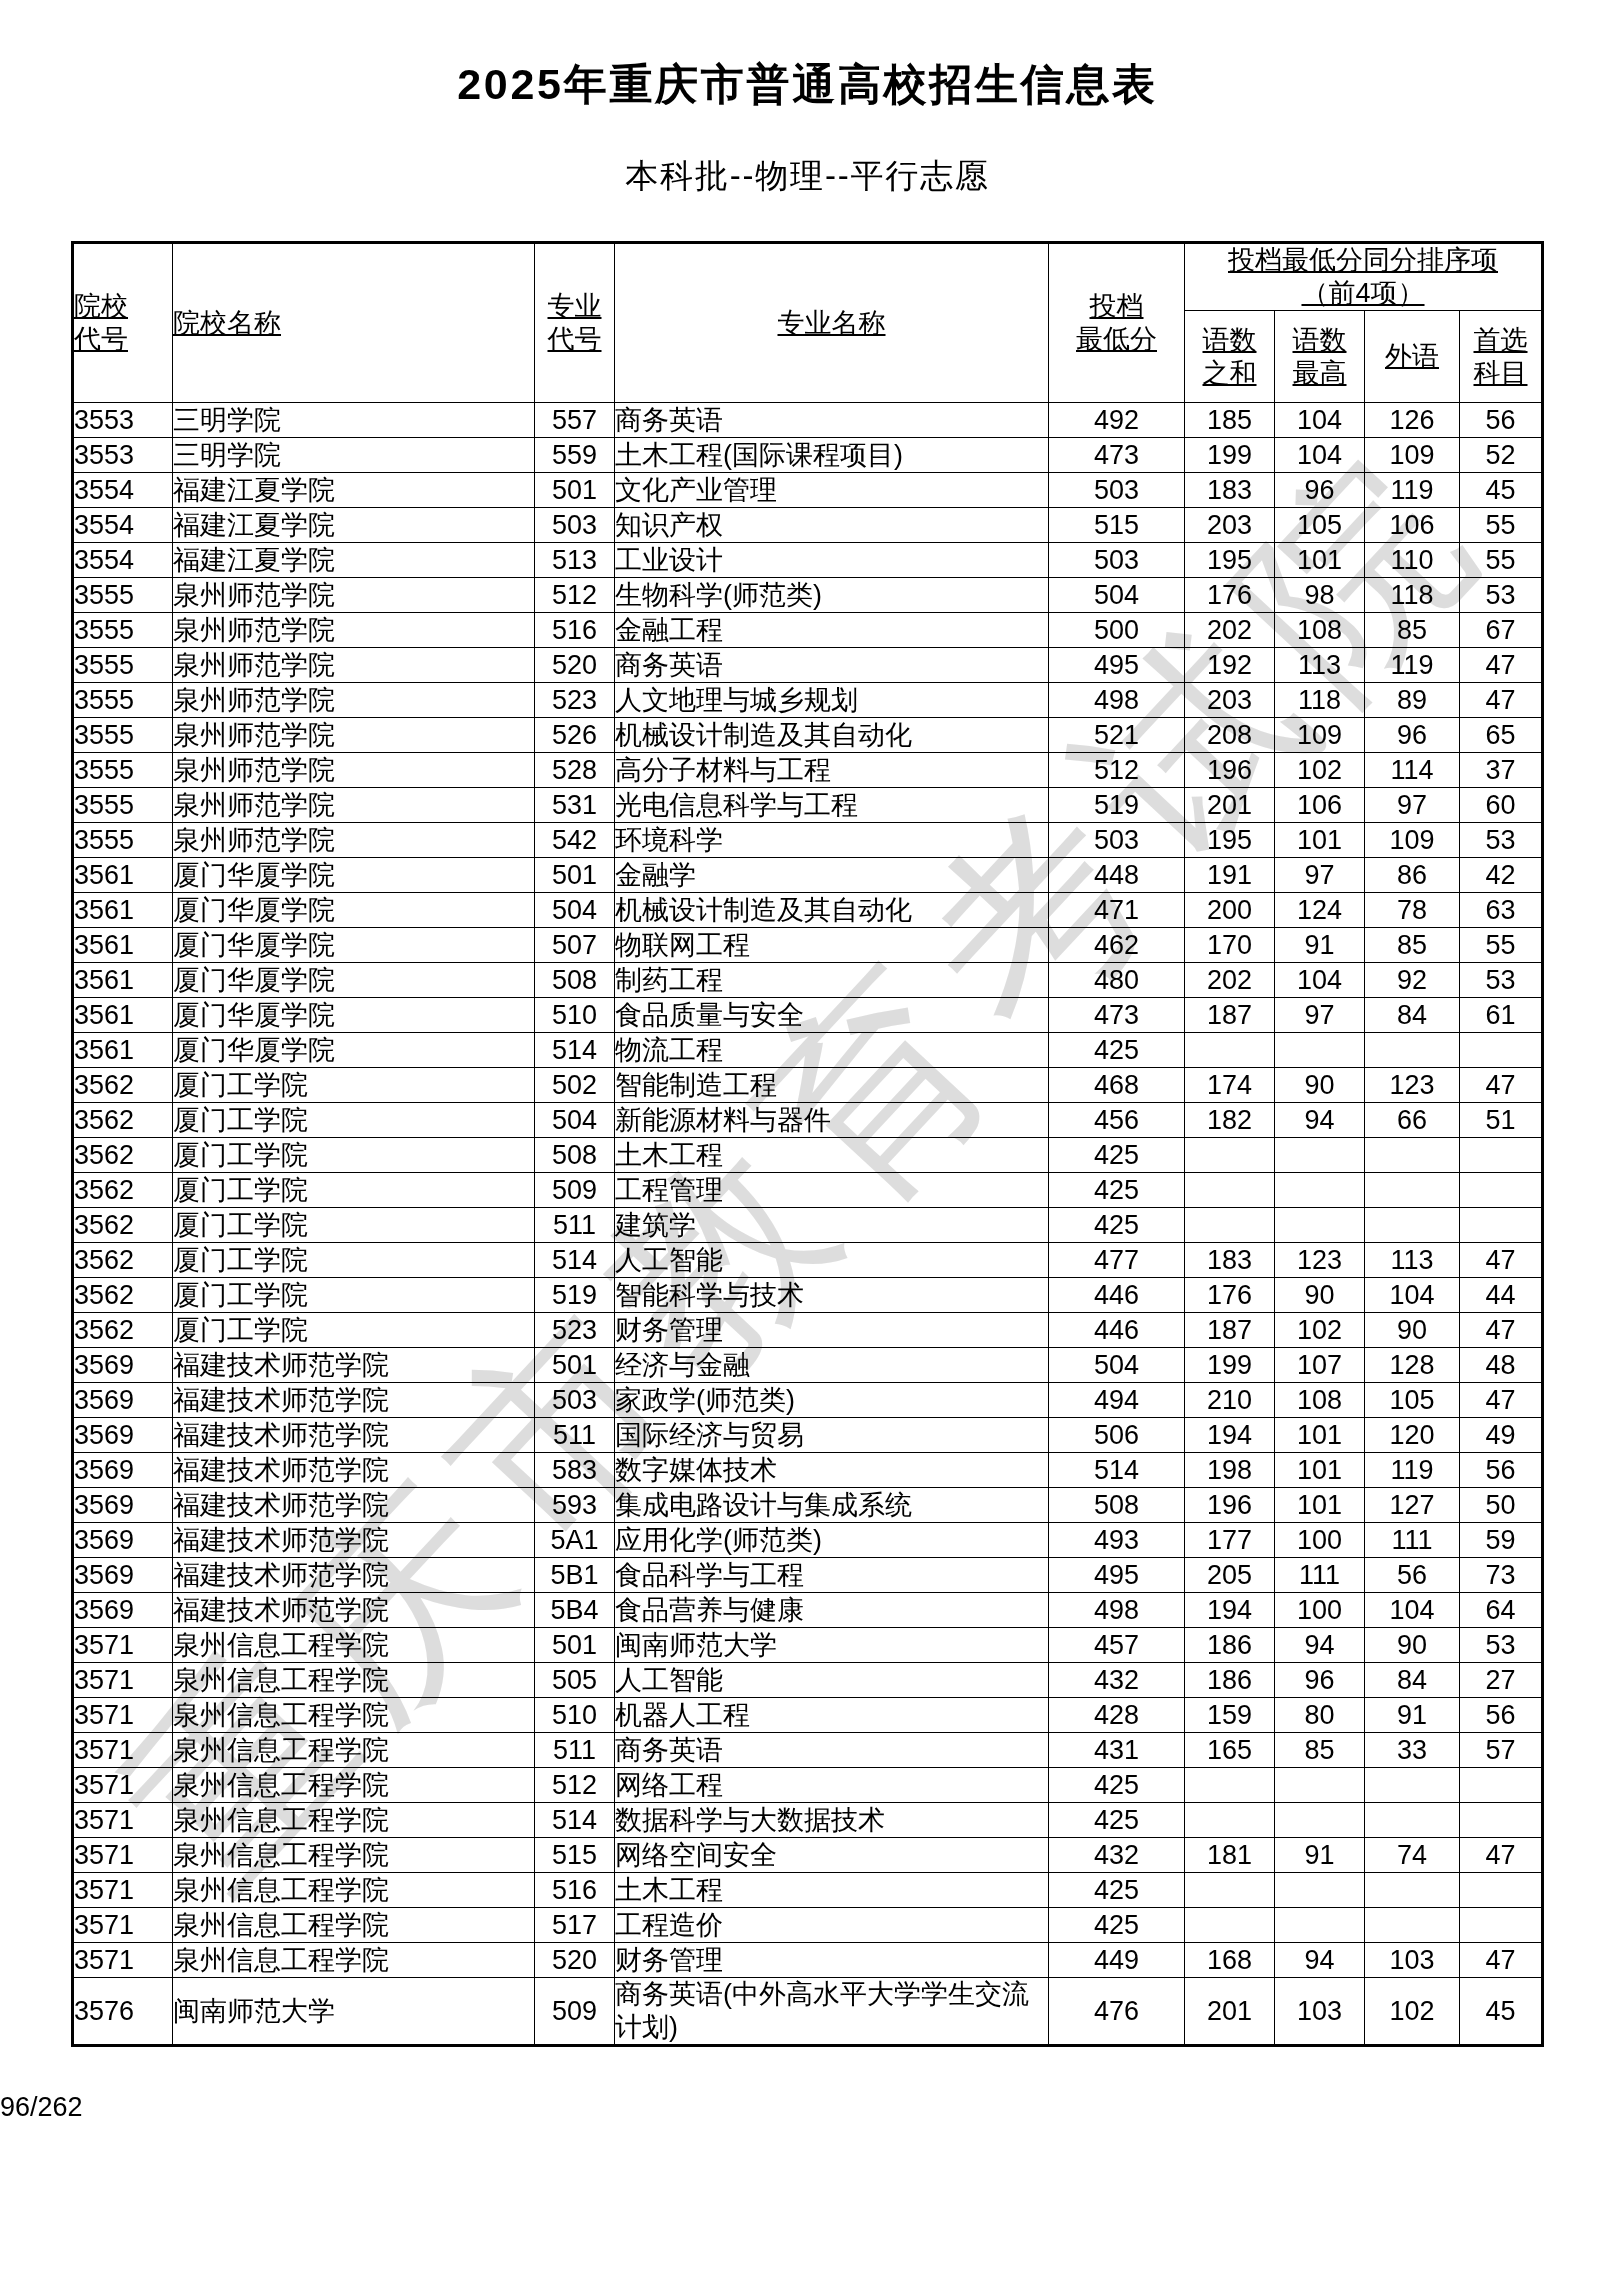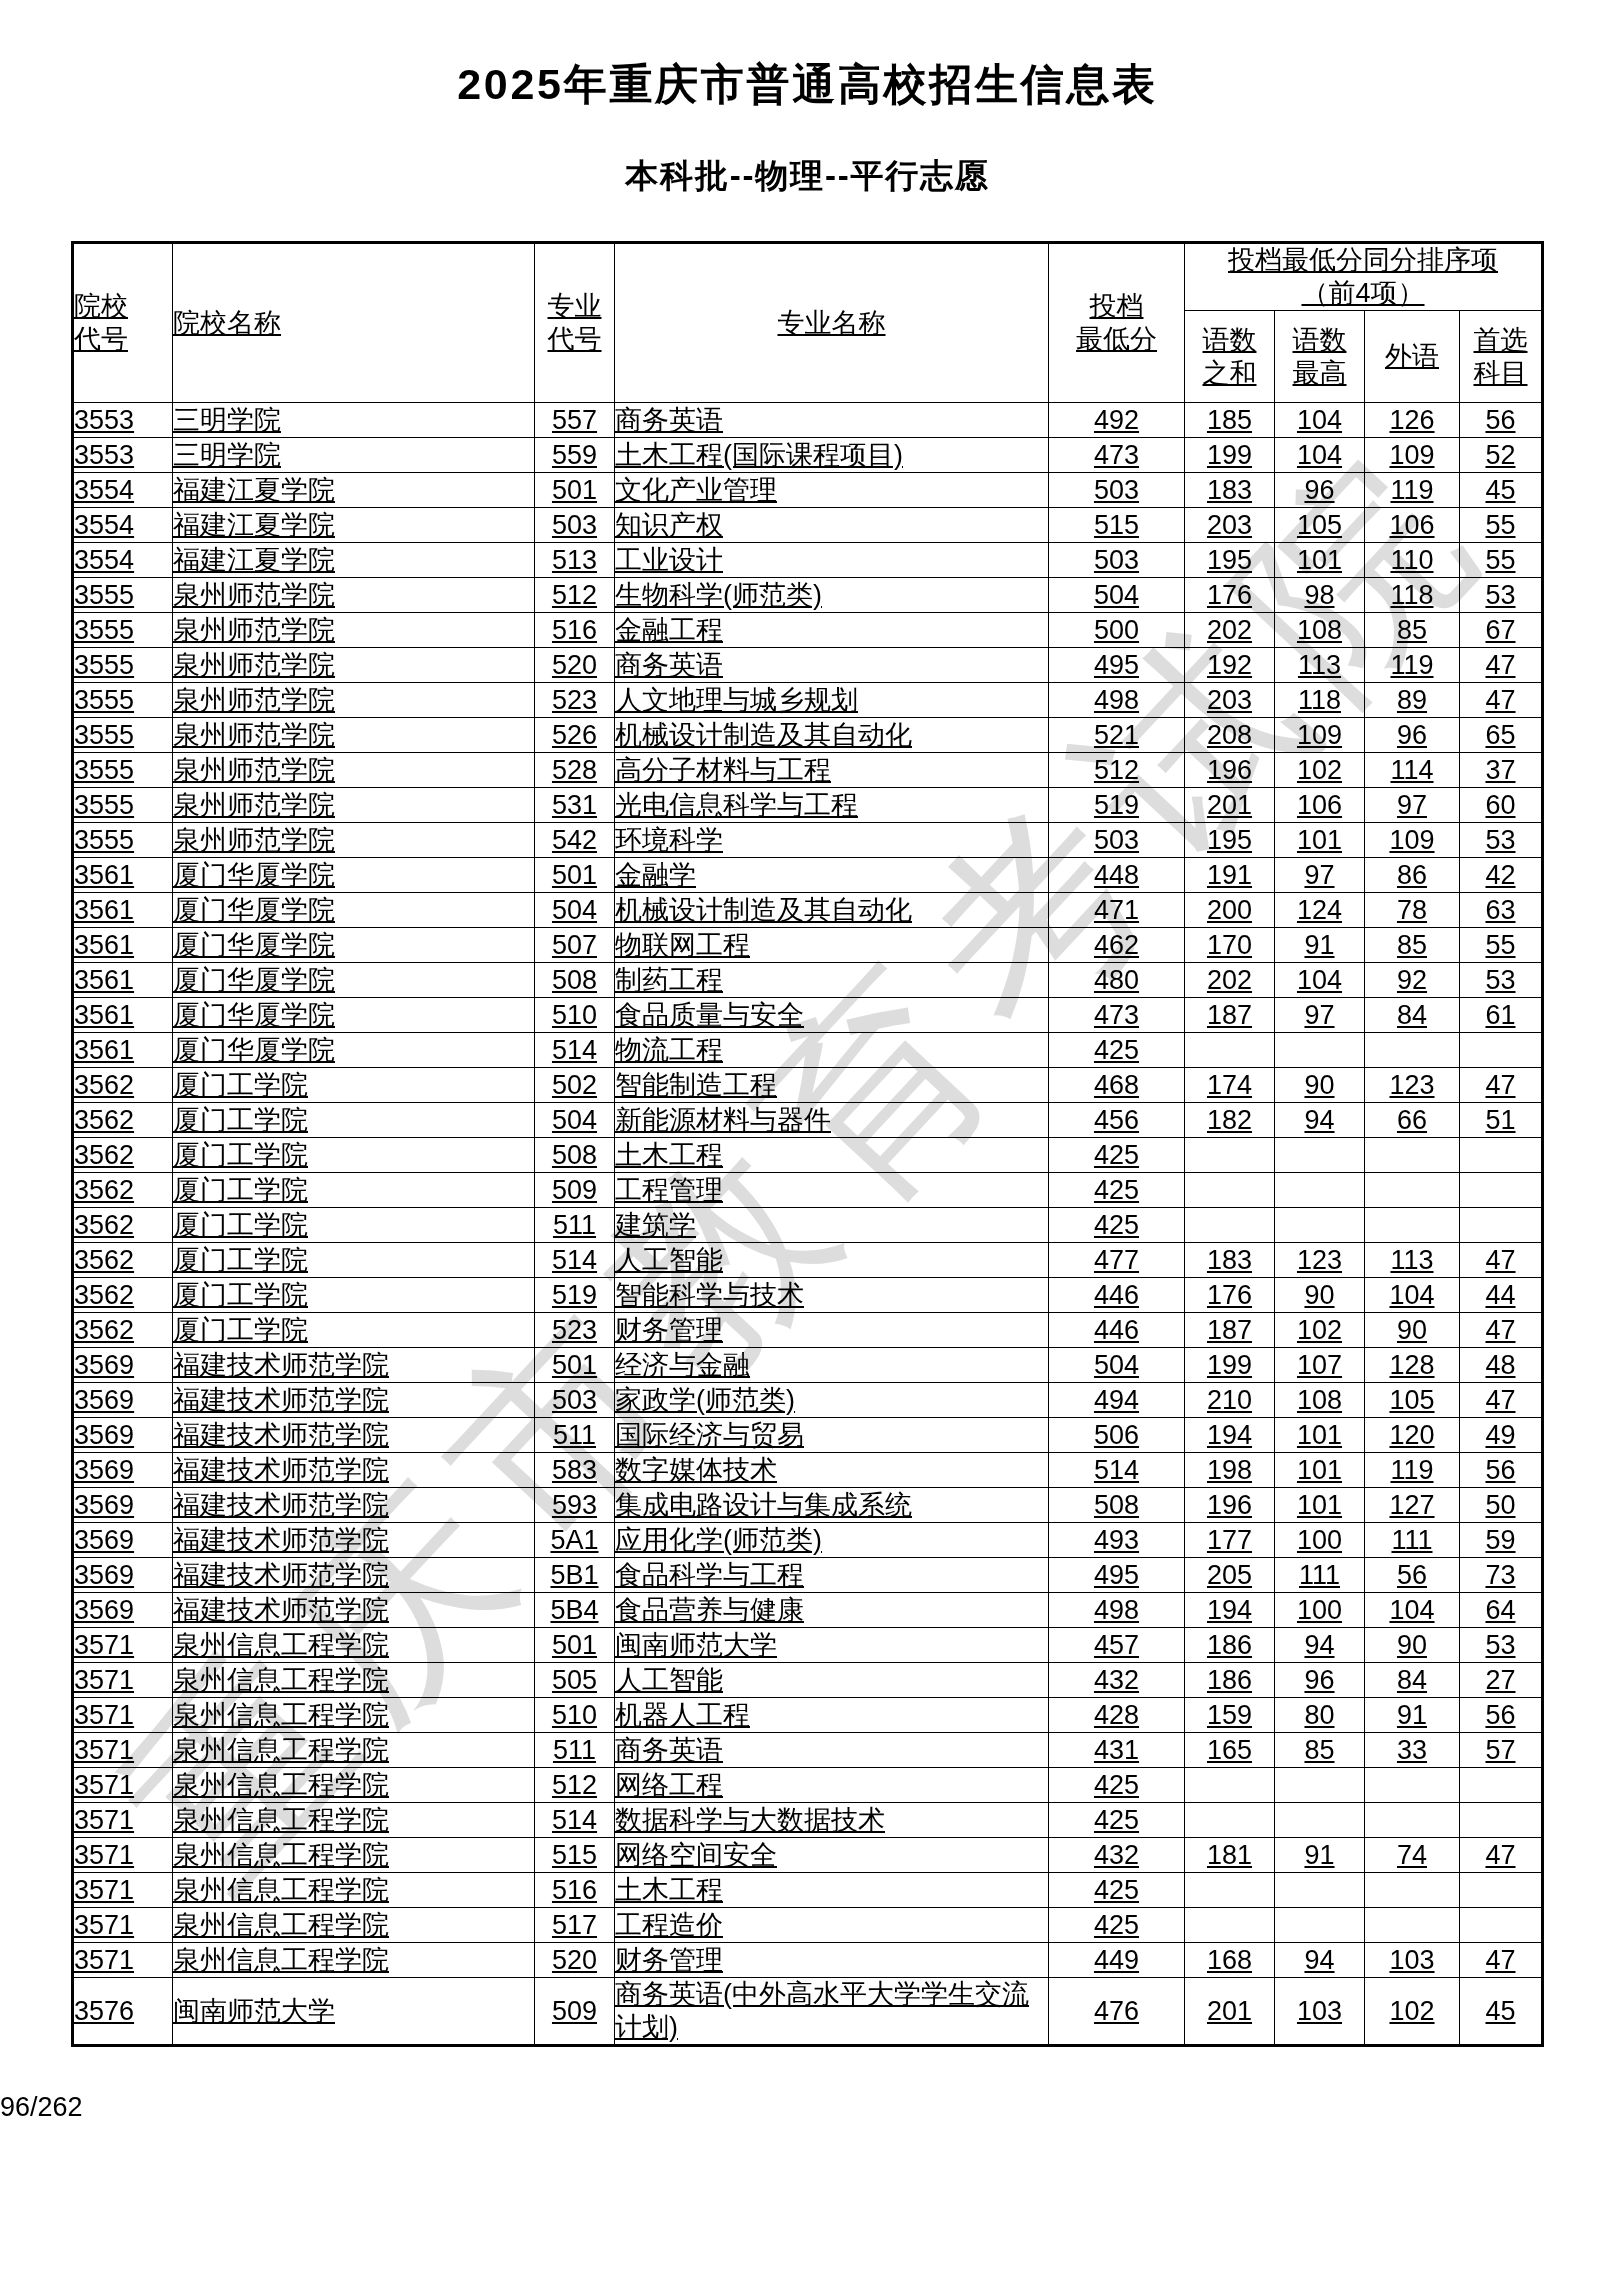--- a/index.html
+++ b/index.html
@@ -37,21 +37,21 @@
     margin: 56px 0 0 0;
     text-align: center;
     font-size: 43px;
     font-weight: bold;
     letter-spacing: 2.7px;
   }
   .page-subtitle {
     margin-top: 40px;
     text-align: center;
     font-size: 33px;
-    font-weight: bold;
+    font-weight: normal;
     letter-spacing: 1.8px;
   }
   table.admissions {
     border-collapse: collapse;
     table-layout: fixed;
     width: 1470px;
     margin: 42px auto 0 auto;
     border: 3.6px solid #000;
     background: transparent;
   }
@@ -64,21 +64,21 @@
     vertical-align: middle;
     background: transparent;
     font-weight: normal;
   }
   table.admissions thead th {
     white-space: pre-line;
     text-decoration: underline;
   }
   thead tr.group-row { height: 63px; }
   thead tr.sub-row { height: 92px; }
-  tbody tr { height: 35px; text-decoration: underline; }
+  tbody tr { height: 35px; }
   .al { text-align: left; padding: 0 7.2px; }
   .ac { text-align: center; padding: 0 1.8px; }
   .page-footer {
     margin-top: 45px;
     font-size: 27px;
   }
 </style>
 </head>
 <body>
 

